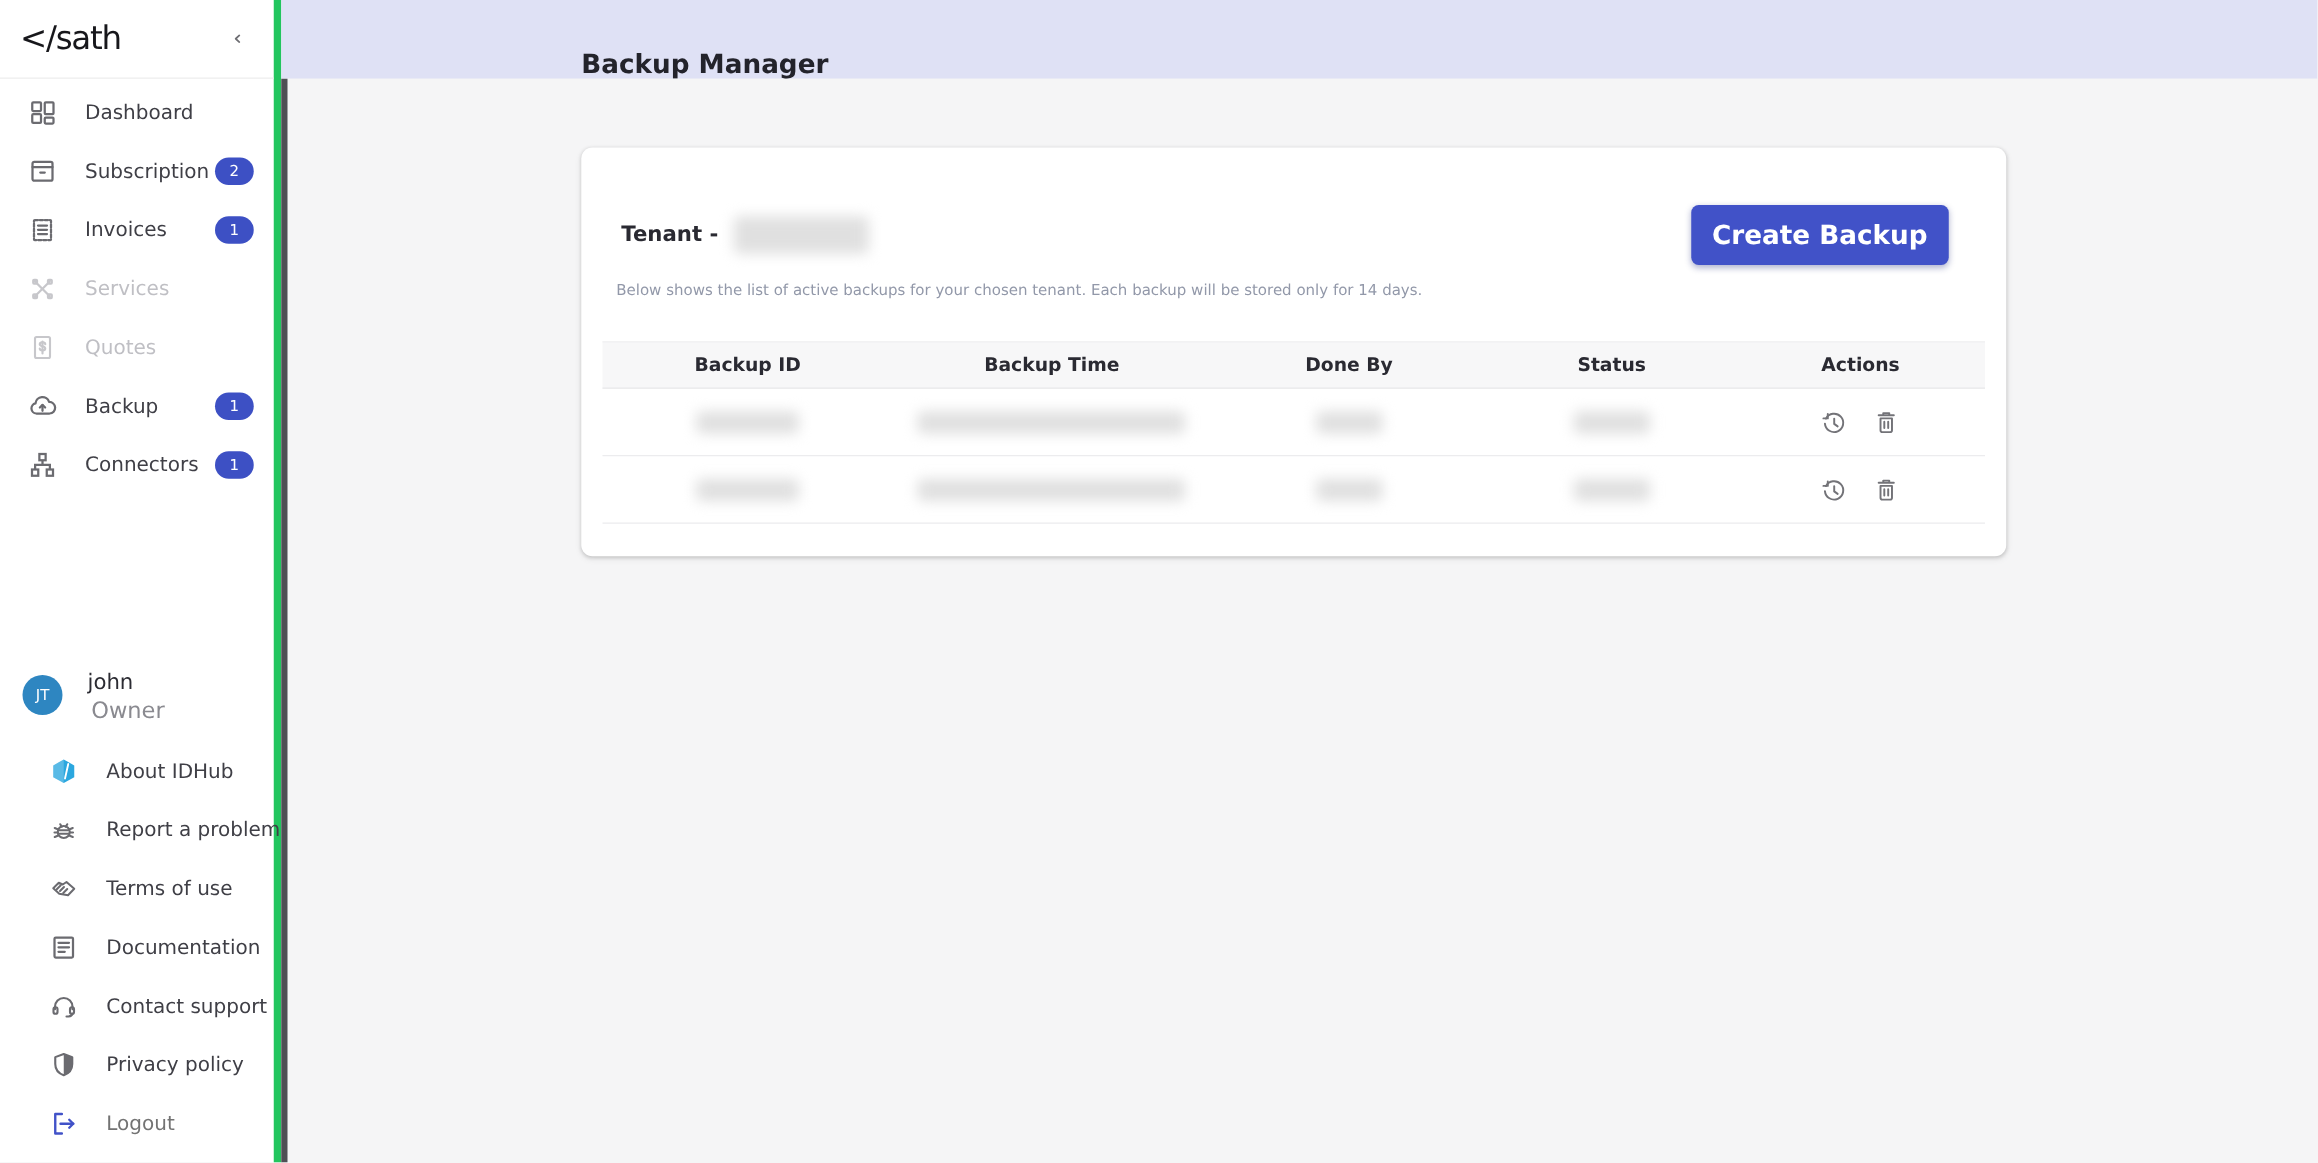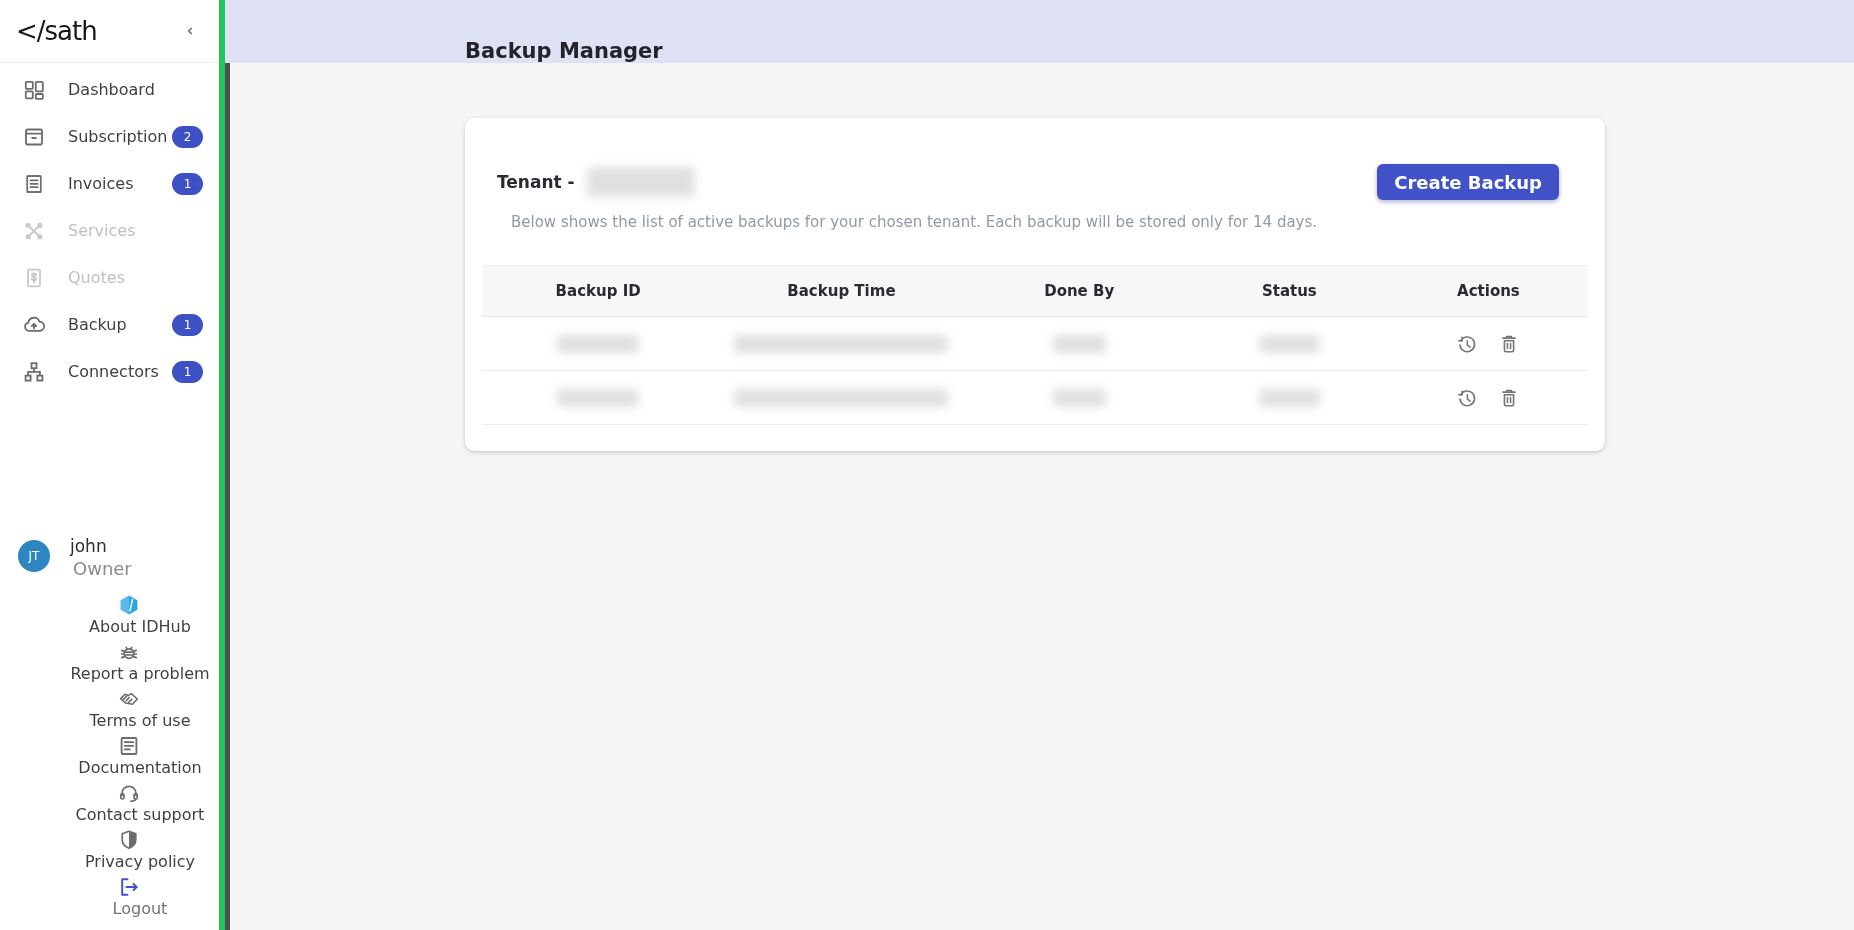--- a/index.html
+++ b/index.html
@@ -26,48 +26,48 @@
     height:22px; border-radius:12px; display:flex; align-items:center; justify-content:center;
     padding:0 6px; }
   .user-block { margin-top:auto; display:flex; align-items:flex-start; padding:0 16px 0 18px; }
   .avatar { width:32px; height:32px; border-radius:50%; background:#2E86C1; color:#fff;
     font-size:12px; display:flex; align-items:center; justify-content:center; flex-shrink:0;
     margin-top:4px; }
   .user-meta { margin-left:20px; }
   .user-name { font-size:17px; color:#2c2c33; }
   .user-role { font-size:18px; color:#8a8a90; margin-top:2px; margin-left:3px; }
   .sidebar-footer { margin-top:14px; padding-bottom:8px; }
-  .footer-item { height:47px; display:flex; align-items:center; padding-left:39px; cursor:pointer;flex-direction:column; }
+  .footer-item { height:47px; display:flex; align-items:center; padding-left:39px; cursor:pointer; }
   .footer-item .icn { width:24px; height:24px; flex-shrink:0; display:flex; align-items:center; }
   .footer-item .lbl { margin-left:22px; font-size:16px; color:#3f3f46; white-space:nowrap; }
   .footer-item.logout .lbl { color:#737373; }
   .sidebar-scrollbar { position:absolute; left:225px; top:63px; bottom:0; width:5px;
     background:#4f5055; z-index:5; }
 
   
   .main { flex:1; display:flex; flex-direction:column; min-width:0; }
   .topbar { height:63px; background:#DFE1F5; display:flex; align-items:flex-end; flex-shrink:0; }
   .topbar h1 { margin-left:240px; font-size:21px; font-weight:600; color:#23232b; }
   .content { flex:1; background:#f5f5f6; }
   .card { margin:55px 0 0 240px; width:1140px; background:#fff; border-radius:9px;
     box-shadow:0 1px 3px rgba(0,0,0,.14), 0 2px 6px rgba(0,0,0,.08); padding-bottom:26px; }
   .card-head { display:flex; align-items:center; justify-content:space-between;
     padding:46px 46px 0 32px; }
   .tenant-line { display:flex; align-items:center; }
   .tenant-label { font-size:17px; font-weight:600; color:#2a2a32; }
   .redact { background:#e0e0e0; filter:blur(5px); border-radius:4px; }
   .tenant-redact { width:108px; height:30px; margin-left:12px; }
-  .create-btn { background:#4152C8; color:#fff; border:none; border-radius:6px; height:36px;
-    padding:0 17px; font-size:18px; font-weight:600; cursor:pointer;
+  .create-btn { background:#4152C8; color:#fff; border:none; border-radius:6px; height:48px;
+    padding:0 17px; font-size:21px; font-weight:600; cursor:pointer;
     box-shadow:0 2px 5px rgba(30,40,120,.35); font-family:inherit; }
-  .card-desc { padding:13px 46px 0 46px; font-size:15px; color:#9298a9; }
+  .card-desc { padding:13px 46px 0 28px; font-size:12px; color:#9298a9; }
 
   .tbl { margin:34px 17px 0 17px; }
   .tbl-row { display:flex; align-items:center; }
-  .tbl-head { background:#f7f7f8; height:52px; border-top:1px solid #f0f0f1;
+  .tbl-head { background:#f7f7f8; height:38px; border-top:1px solid #f0f0f1;
     border-bottom:1px solid #e7e7e9; }
   .tbl-head .cell { font-size:15px; font-weight:700; color:#2a2a32; }
   .cell { display:flex; align-items:center; justify-content:center; }
   .c1{width:21%;} .c2{width:23%;} .c3{width:20%;} .c4{width:18%;} .c5{width:18%;}
   .tbl-body-row { height:54px; border-bottom:1px solid #ececee; }
   .r-id{width:82px;height:18px;} .r-time{width:214px;height:18px;}
   .r-by{width:53px;height:18px;} .r-status{width:61px;height:18px;}
   .icon-btn { background:none; border:none; cursor:pointer; padding:3px; display:flex;
     align-items:center; color:#737378; }
   .icon-btn + .icon-btn { margin-left:14px; }

